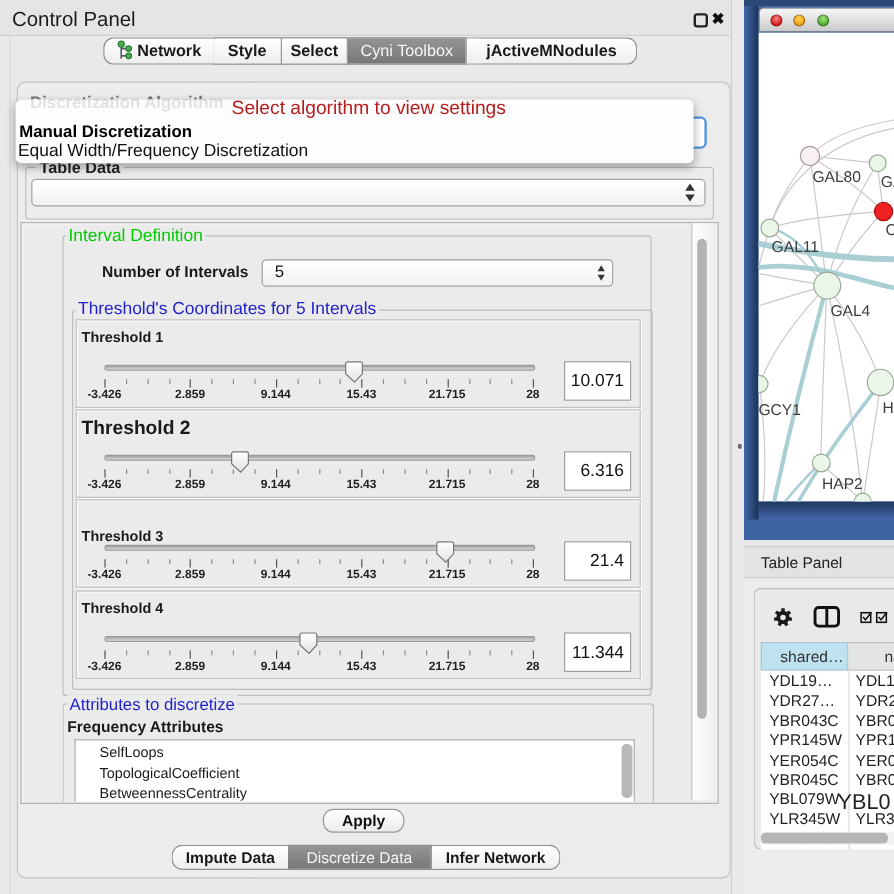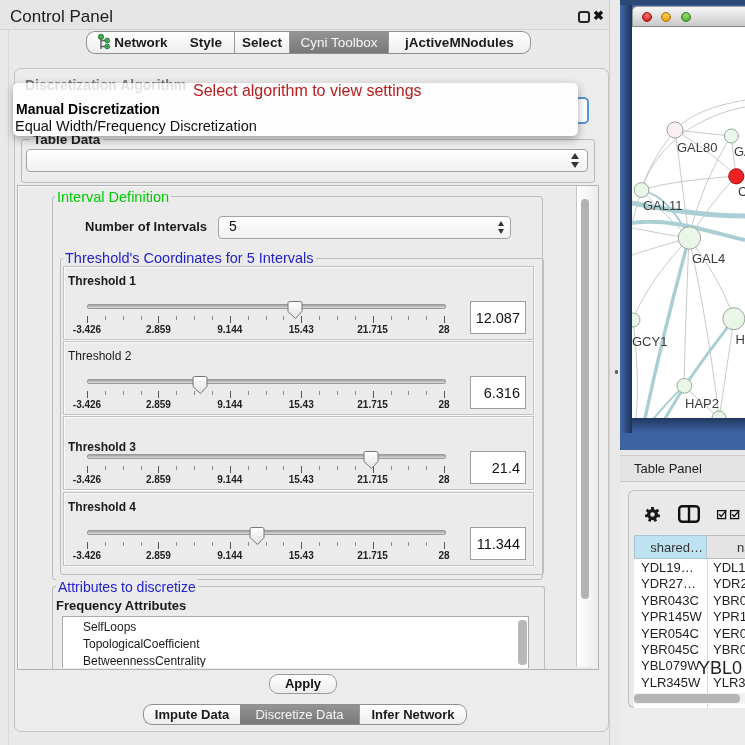--- a/index.html
+++ b/index.html
@@ -75,23 +75,23 @@
 <div class="ab" style="left:414.0px;top:324px;width:60px;text-align:center;font-size:10px;font-weight:bold;color:#222;">28</div>
 <svg class="ab" style="left:287.0594094062242px;top:300px" width="17" height="20" viewBox="0 0 17 20">
     <path d="M2.5,1.5 h11 a1.5,1.5 0 0 1 1.5,1.5 v8.5 L8.5,18.5 L1,11.5 V3 a1.5,1.5 0 0 1 1.5,-1.5 z" fill="url(#tg)" stroke="#777" stroke-width="1"></path>
     <defs>
       <linearGradient id="tg" x1="0" y1="0" x2="0" y2="1">
         <stop offset="0" stop-color="#ffffff"></stop>
         <stop offset="1" stop-color="#e2e2e2"></stop>
       </linearGradient>
     </defs>
   </svg>
-<div class="ab" style="left:470px;top:300.5px;width:56px;height:33px;background:#fff;border:1px solid #9e9e9e;font-size:14.5px;color:#111;line-height:33px;text-align:right;padding-right:5px;box-sizing:border-box;">12.087</div>
+<div class="ab" style="left:470px;top:300.5px;width:56px;height:33px;background:#fff;border:1px solid #9e9e9e;font-size:14.5px;color:#111;line-height:33px;text-align:right;padding-right:5px;box-sizing:border-box;">10.071</div>
 <div class="ab" style="left:63px;top:341px;width:469px;height:72px;border:1px solid #c2c2c2;box-shadow:inset 1px 1px 0 #fafafa, 1px 1px 0 #fafafa;"></div>
-<div class="ab" style="left:68px;top:349px;font-size:12px;font-weight:normal;color:#1a1a1a;">Threshold 2</div>
+<div class="ab" style="left:68px;top:349px;font-size:16px;font-weight:bold;color:#1a1a1a;">Threshold 2</div>
 <div class="ab" style="left:87px;top:379px;width:357px;height:3px;background:linear-gradient(#9f9f9f,#dcdcdc);border:1px solid #9a9a9a;border-radius:2px;"></div>
 <div class="ab" style="left:87.0px;top:391px;width:1px;height:7px;background:#555;"></div>
 <div class="ab" style="left:104.8px;top:391px;width:1px;height:4px;background:#8d8d8d;"></div>
 <div class="ab" style="left:122.7px;top:391px;width:1px;height:4px;background:#8d8d8d;"></div>
 <div class="ab" style="left:140.6px;top:391px;width:1px;height:4px;background:#8d8d8d;"></div>
 <div class="ab" style="left:158.4px;top:391px;width:1px;height:7px;background:#555;"></div>
 <div class="ab" style="left:176.2px;top:391px;width:1px;height:4px;background:#8d8d8d;"></div>
 <div class="ab" style="left:194.1px;top:391px;width:1px;height:4px;background:#8d8d8d;"></div>
 <div class="ab" style="left:212.0px;top:391px;width:1px;height:4px;background:#8d8d8d;"></div>
 <div class="ab" style="left:229.8px;top:391px;width:1px;height:7px;background:#555;"></div>

